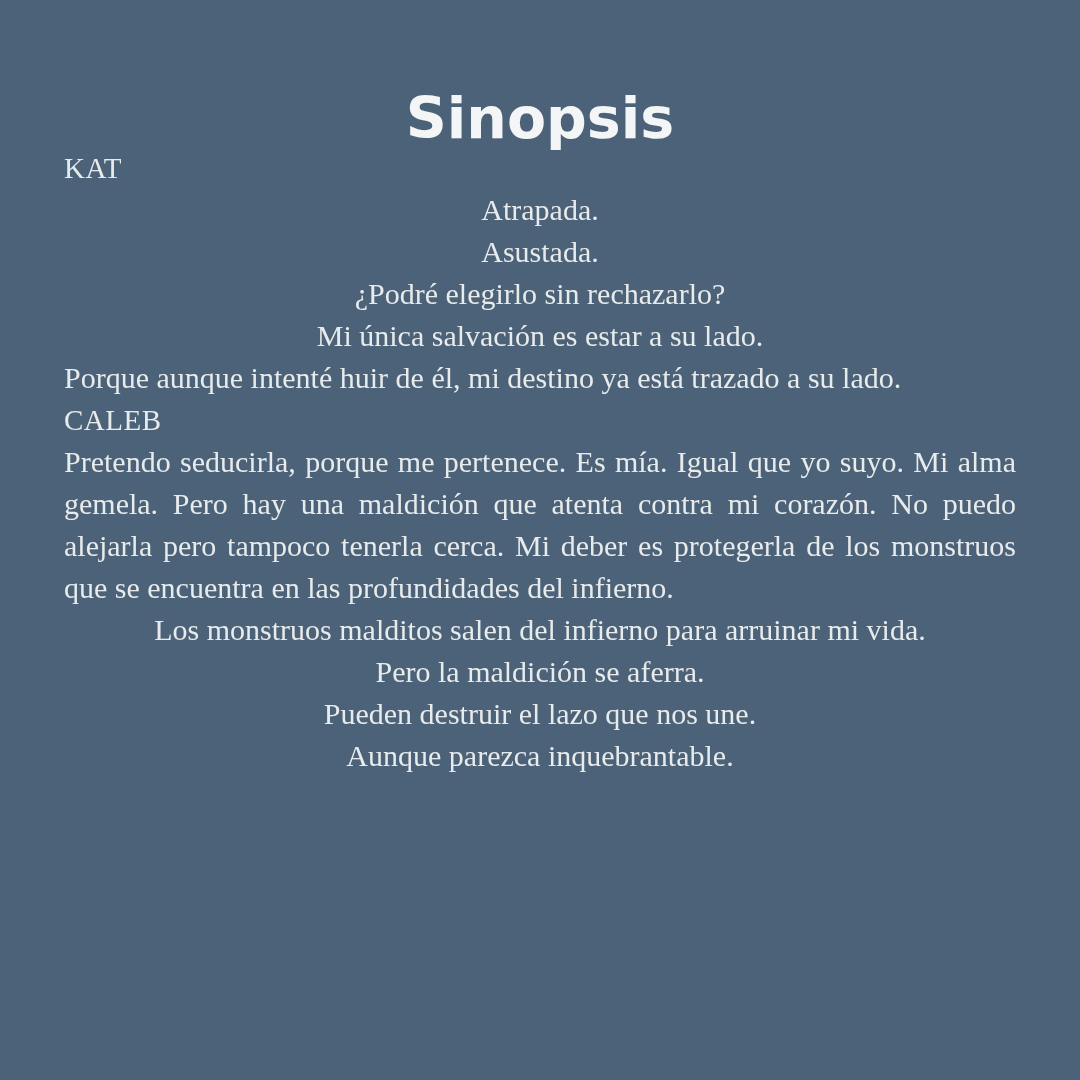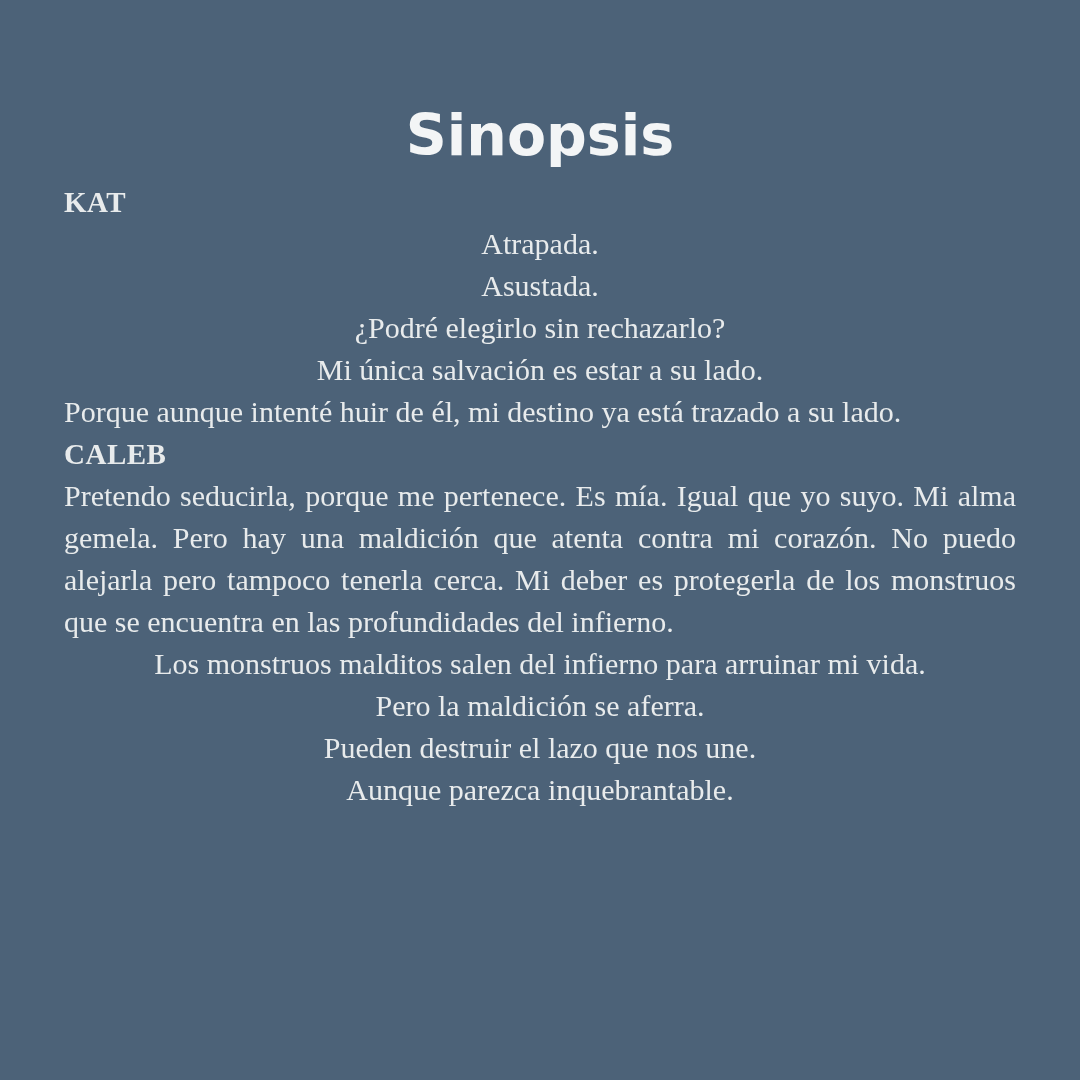--- a/index.html
+++ b/index.html
@@ -10,39 +10,39 @@
     position: relative;
     width: 1080px;
     height: 1080px;
     box-sizing: border-box;
     background: #4c6278;
     padding: 90px 64px 0 64px;
     overflow: hidden;
     font-family: "Liberation Serif", serif;
   }
   .title {
-    margin: 17px;
+    margin: 0;
     padding: 0;
     text-align: center;
     font-family: "DejaVu Sans", sans-serif;
     font-weight: bold;
     font-size: 57px;
     line-height: 1.0;
     color: #f3f5f6;
     letter-spacing: 0px;
   }
   .content {
     margin-top: 0px;
     color: #e8ebec;
     font-size: 30px;
     line-height: 42px;
   }
   .section-heading {
     margin: 0;
-    font-weight: bold;
+    font-weight: normal;
     font-size: 29px;
     letter-spacing: 0.5px;
     text-align: left;
   }
   .para {
     margin: 0;
     text-align: justify;
     text-justify: inter-word;
   }
   .line {

